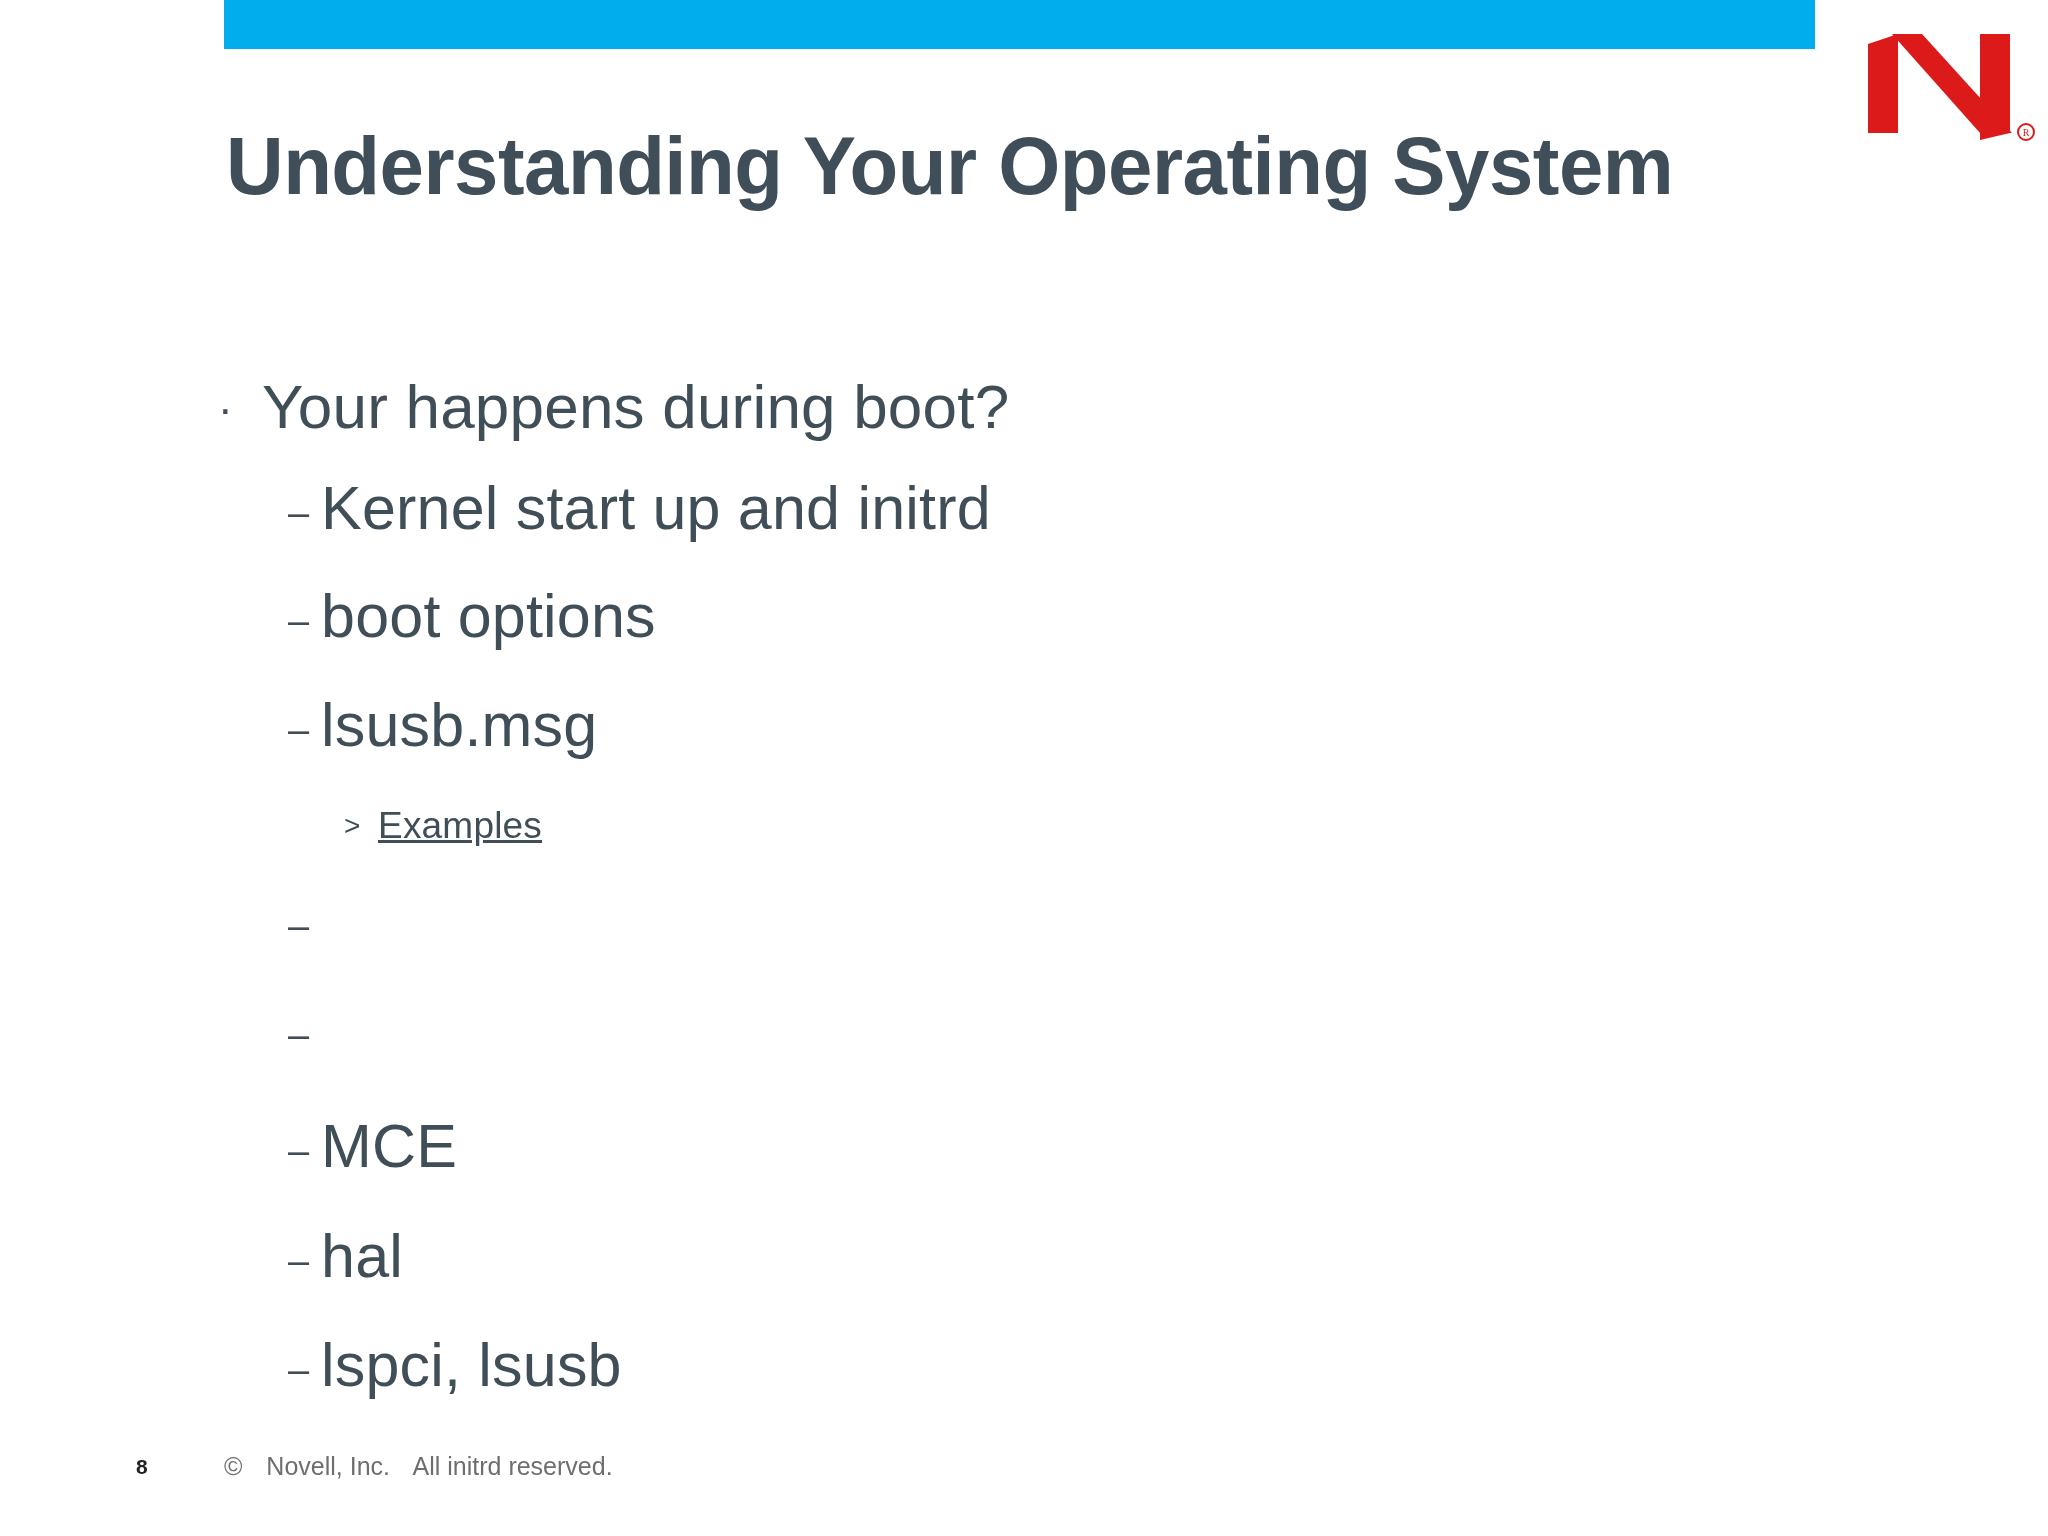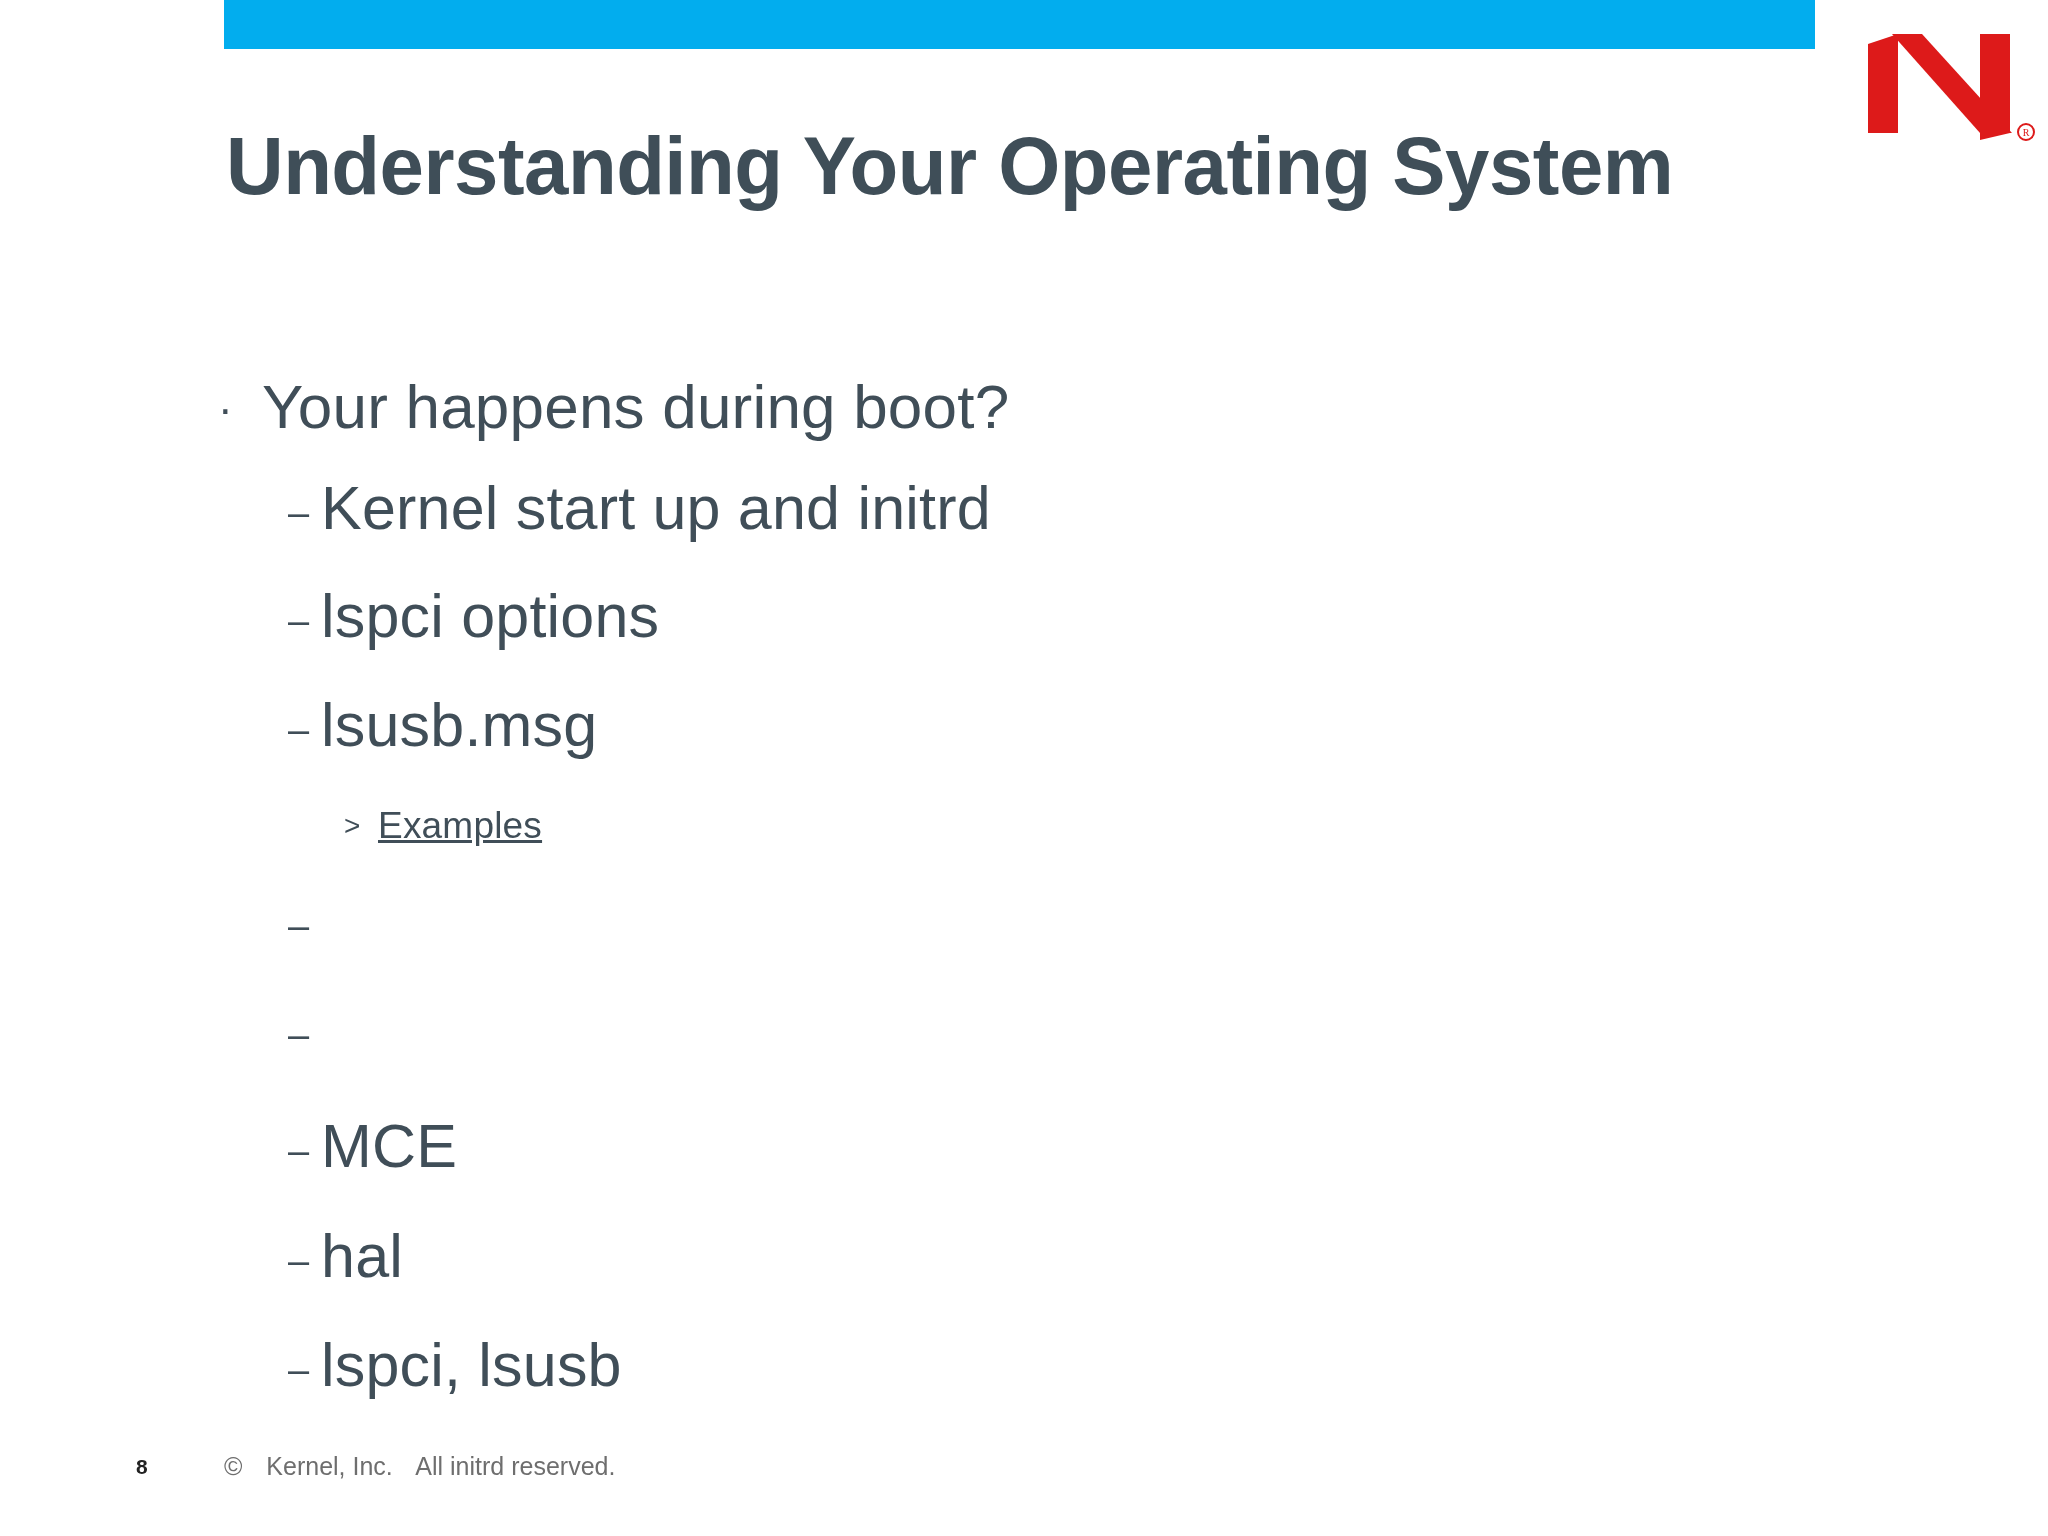--- a/index.html
+++ b/index.html
@@ -196,21 +196,21 @@
       <span class="text">Your happens during boot?</span>
     </div>
 
     <div class="bullet-row lvl2" style="top:480px;">
       <span class="marker">–</span>
       <span class="text">Kernel start up and initrd</span>
     </div>
 
     <div class="bullet-row lvl2" style="top:588px;">
       <span class="marker">–</span>
-      <span class="text">lspci options</span>
+      <span class="text">boot options</span>
     </div>
 
     <div class="bullet-row lvl2" style="top:697px;">
       <span class="marker">–</span>
       <span class="text">lsusb.msg</span>
     </div>
 
     <div class="bullet-row lvl3" style="top:804px;">
       <span class="marker">&gt;</span>
       <span class="text">Examples</span>
@@ -239,18 +239,18 @@
       <span class="text">lspci, lsusb</span>
     </div>
 
   </div>
 
   <div class="footer-page">8</div>
 
   <div class="footer-copy">
     <span>©</span>
     <span class="sep"></span>
-    <span>Kernel, Inc.</span>
+    <span>Novell, Inc.</span>
     <span class="sep"></span>
     <span>All initrd reserved.</span>
   </div>
 
 </div>
 
 </body></html>

